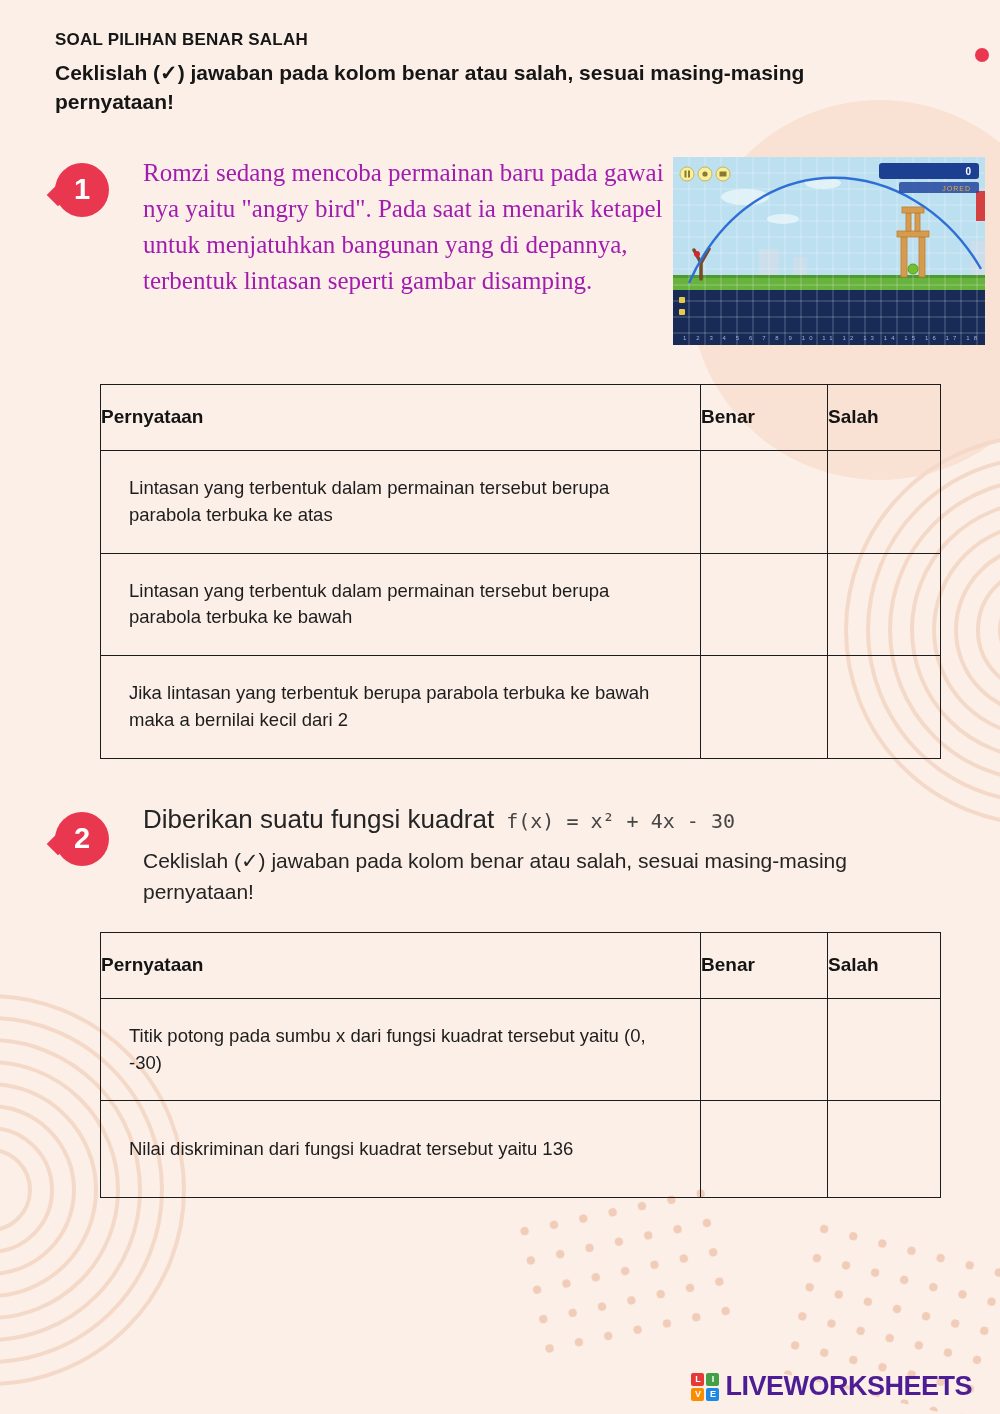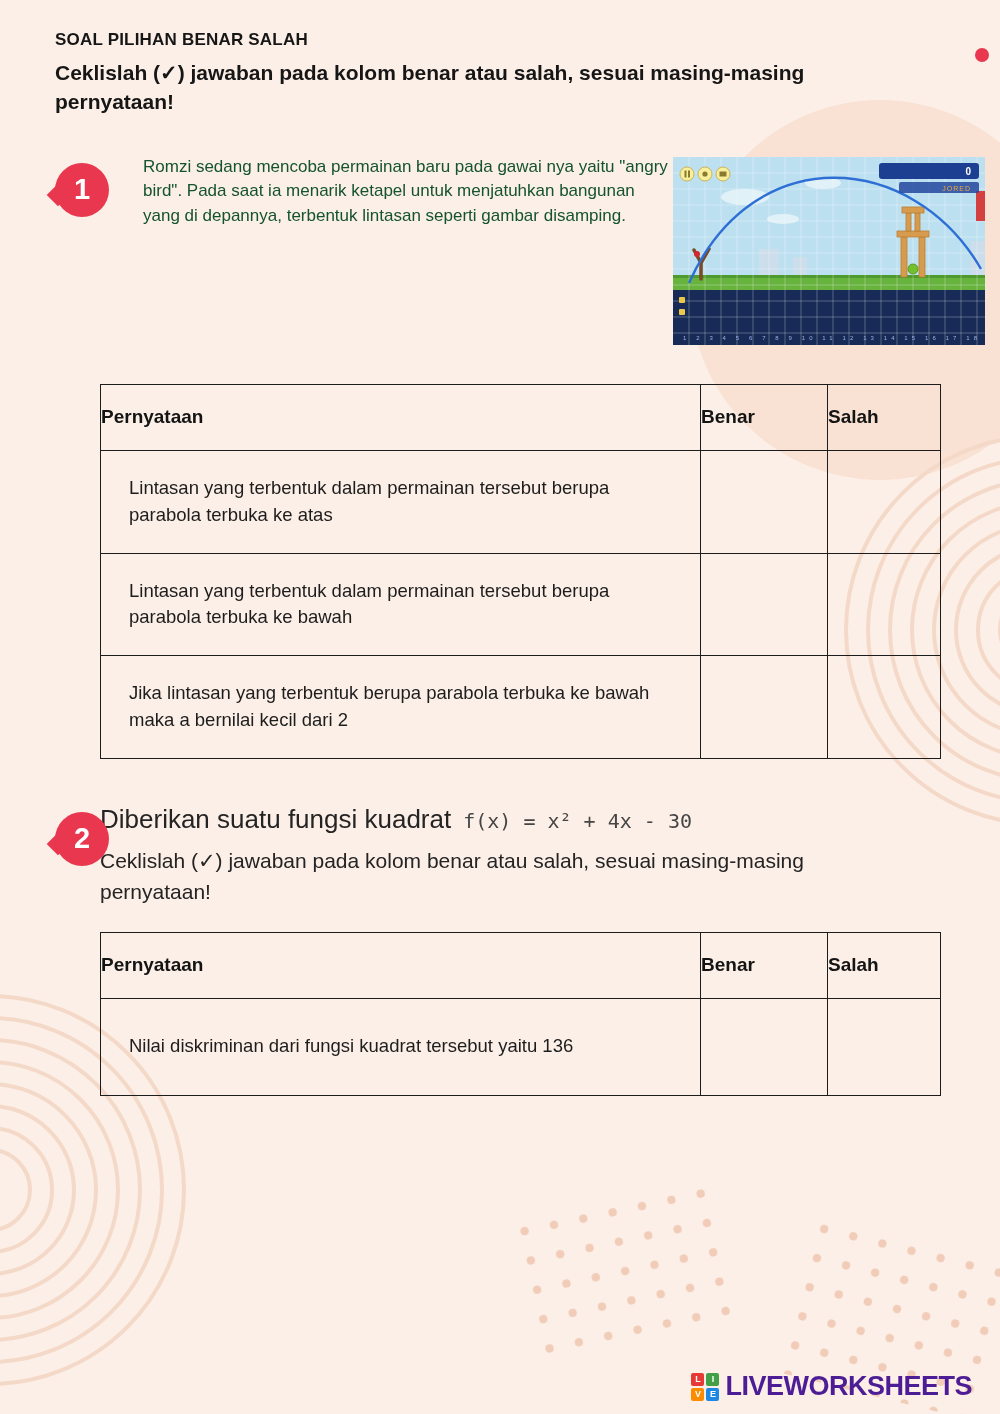--- a/index.html
+++ b/index.html
@@ -42,36 +42,36 @@
     color:#fff; font-size:29px; font-weight:bold;
   }
   .badge::before {
     content:""; position:absolute; left:-5px; top:60%;
     width:16px; height:16px; background:#e8374f;
     transform:translateY(-50%) rotate(45deg);
     z-index:-1;
   }
 
   .q1 { position:relative; margin:38px 30px 0 55px; height:205px; }
-  .q1-text { position:absolute; left:88px; top:0; width:528px; font-size:17px; line-height:1.44; color:#14532d; }
+  .q1-text { position:absolute; left:88px; top:0; width:528px; font-size:25px; line-height:1.44; color:#a21caf;font-family:Liberation Serif, serif; }
   .game-figure { position:absolute; right:-15px; top:2px; width:312px; height:188px; }
   .game-figure svg { display:block; width:312px; height:188px; }
 
   .tf-table {
     border-collapse:collapse; width:840px; margin:24px 0 0 100px;
     table-layout:fixed;
   }
   .tf-table th, .tf-table td { border:1.6px solid #1c1c1c; text-align:left; vertical-align:middle; }
   .tf-table th { height:66px; font-size:19px; font-weight:bold; color:#141414; }
   .tf-table td { height:97px; }
   .tf-table td.statement { font-size:18.5px; line-height:1.45; padding:24px 28px; color:#1d1d1d; }
   .col-statement { width:600px; } .col-benar { width:127px; } .col-salah { width:113px; }
 
   .q2 { position:relative; margin:45px 30px 0 55px; }
-  .q2-body { margin-left:45px; }
+  .q2-body { margin-left:88px; }
   .q2-line1 { font-size:26px; color:#242424; }
   .q2-formula { font-family:"DejaVu Sans Mono", monospace; font-size:20px; color:#454545; margin-left:12px; }
   .q2-sub { margin-top:10px; font-size:21px; line-height:1.5; width:740px; color:#242424; }
 
   .footer {
     position:absolute; right:28px; bottom:12px; z-index:2;
     display:flex; align-items:center;
   }
   .lw-icon {
     display:grid; grid-template-columns:13px 13px; grid-template-rows:13px 13px;
@@ -242,20 +242,25 @@
       </colgroup>
     <thead>
       <tr>
         <th>Pernyataan</th>
         <th>Benar</th>
         <th>Salah</th>
       </tr>
     </thead>
     <tbody>
       <tr>
+        <td class="statement">Titik potong pada sumbu x dari fungsi kuadrat tersebut yaitu (0, -30)</td>
+        <td class="answer"></td>
+        <td class="answer"></td>
+      </tr>
+      <tr>
         <td class="statement">Nilai diskriminan dari fungsi kuadrat tersebut yaitu 136</td>
         <td class="answer"></td>
         <td class="answer"></td>
       </tr>
     </tbody>
   </table>
 
 </div>
 
 <div class="footer">

